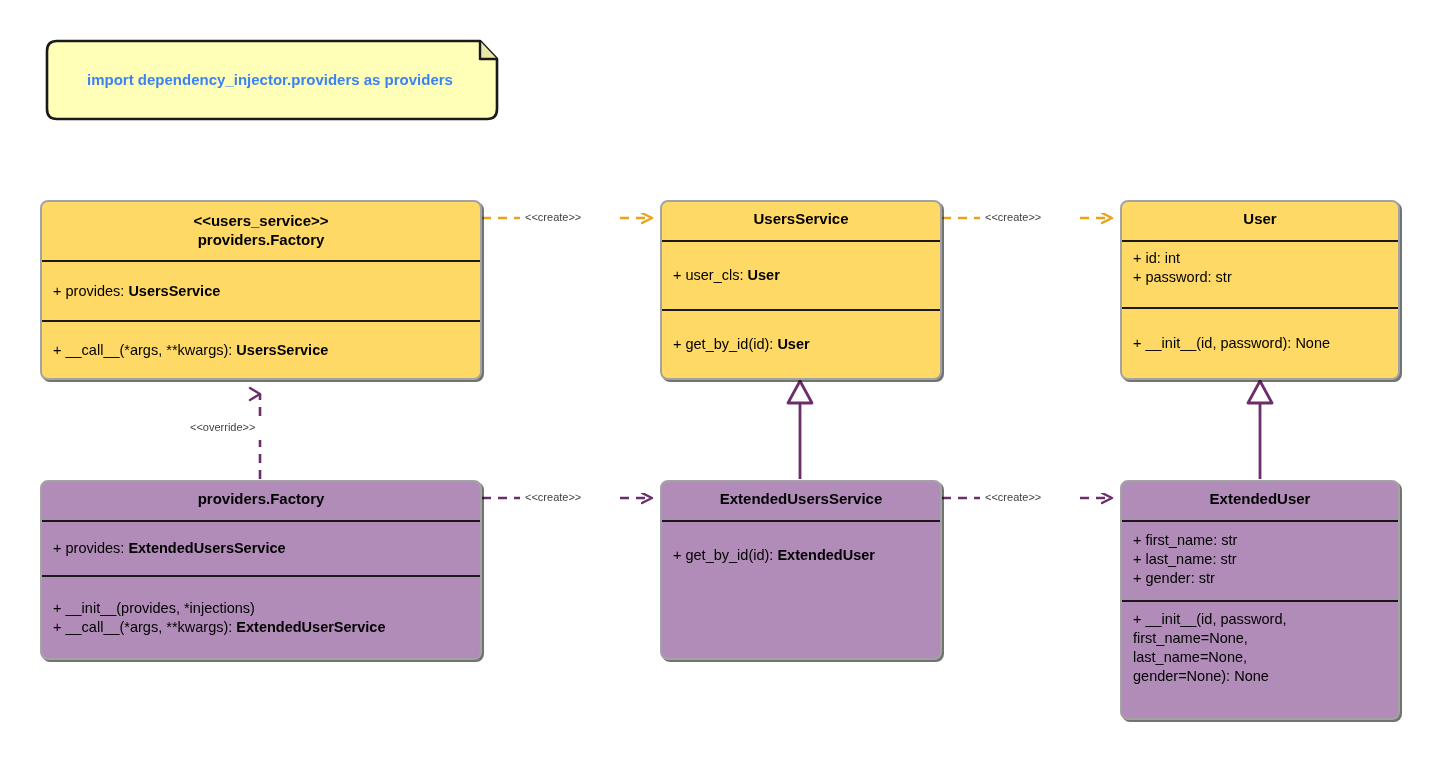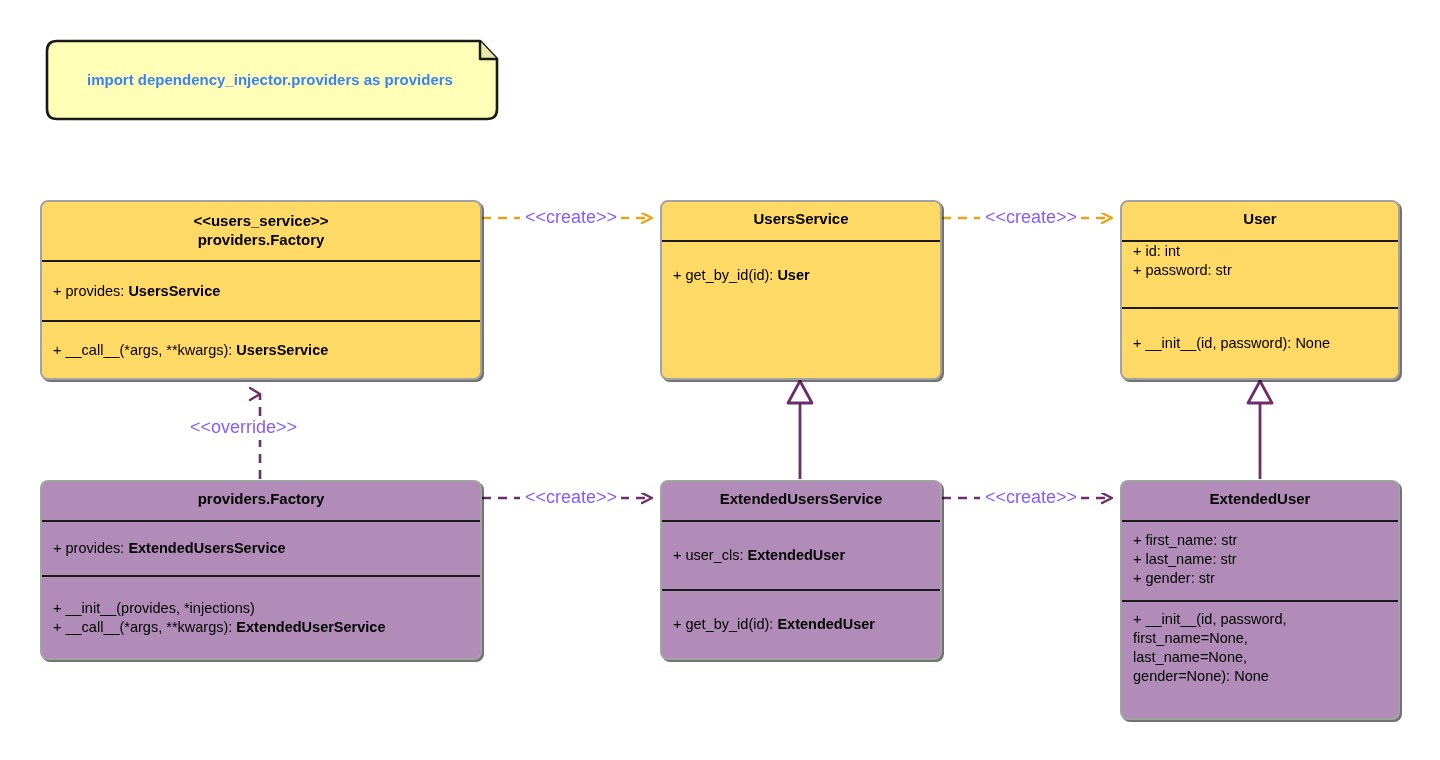--- a/index.html
+++ b/index.html
@@ -96,23 +96,23 @@
     font-size: 15px;
     line-height: 20px;
     padding: 0 16px;
     box-sizing: border-box;
     color: #3b82f6;
   }
 
   
   .edge-label {
     position: absolute;
-    font-size: 18px;
+    font-size: 11px;
     line-height: 17px;
-    color: #8b5cf6;
+    color: #404040;
     background: #ffffff;
     padding: 0 4px;
     white-space: nowrap;
     z-index: 4;
   }
 
   svg.edges {
     position: absolute;
     inset: 0;
     width: 1440px;
@@ -211,29 +211,32 @@
     <div class="compartment vcenter" style="height:58px;">
       <div class="member"><span>+ __call__(*args, **kwargs): </span><b>UsersService</b></div>
     </div>
   </div>
 
   <div class="node yellow" style="left:660px; top:200px; width:282px; height:180px;">
     <div class="compartment node-title" style="height:38px; padding-top:7px;">
       <span>UsersService</span>
     </div>
     <div class="compartment vcenter" style="height:69px;">
+      <div class="member"><span>+ user_cls: </span><b>User</b></div>
+    </div>
+    <div class="compartment vcenter" style="height:69px;">
       <div class="member"><span>+ get_by_id(id): </span><b>User</b></div>
     </div>
   </div>
 
   <div class="node yellow" style="left:1120px; top:200px; width:280px; height:180px;">
     <div class="compartment node-title" style="height:38px; padding-top:7px;">
       <span>User</span>
     </div>
-    <div class="compartment" style="height:67px; padding-top:0;">
+    <div class="compartment" style="height:67px; padding-top:7px;">
       <div class="member">+ id: int</div>
       <div class="member">+ password: str</div>
     </div>
     <div class="compartment vcenter" style="height:71px;">
       <div class="member">+ __init__(id, password): None</div>
     </div>
   </div>
 
   <div class="node purple" style="left:40px; top:480px; width:442px; height:180px;">
     <div class="compartment node-title" style="height:38px; padding-top:7px;">
@@ -244,23 +247,20 @@
     </div>
     <div class="compartment vcenter" style="height:83px;">
       <div class="member">+ __init__(provides, *injections)</div>
       <div class="member"><span>+ __call__(*args, **kwargs): </span><b>ExtendedUserService</b></div>
     </div>
   </div>
 
   <div class="node purple" style="left:660px; top:480px; width:282px; height:180px;">
     <div class="compartment node-title" style="height:38px; padding-top:7px;">
       <span>ExtendedUsersService</span>
-    </div>
-    <div class="compartment vcenter" style="height:69px;">
-      <div class="member"><span>+ user_cls: </span><b>ExtendedUser</b></div>
     </div>
     <div class="compartment vcenter" style="height:69px;">
       <div class="member"><span>+ get_by_id(id): </span><b>ExtendedUser</b></div>
     </div>
   </div>
 
   <div class="node purple" style="left:1120px; top:480px; width:280px; height:240px;">
     <div class="compartment node-title" style="height:38px; padding-top:7px;">
       <span>ExtendedUser</span>
     </div>

